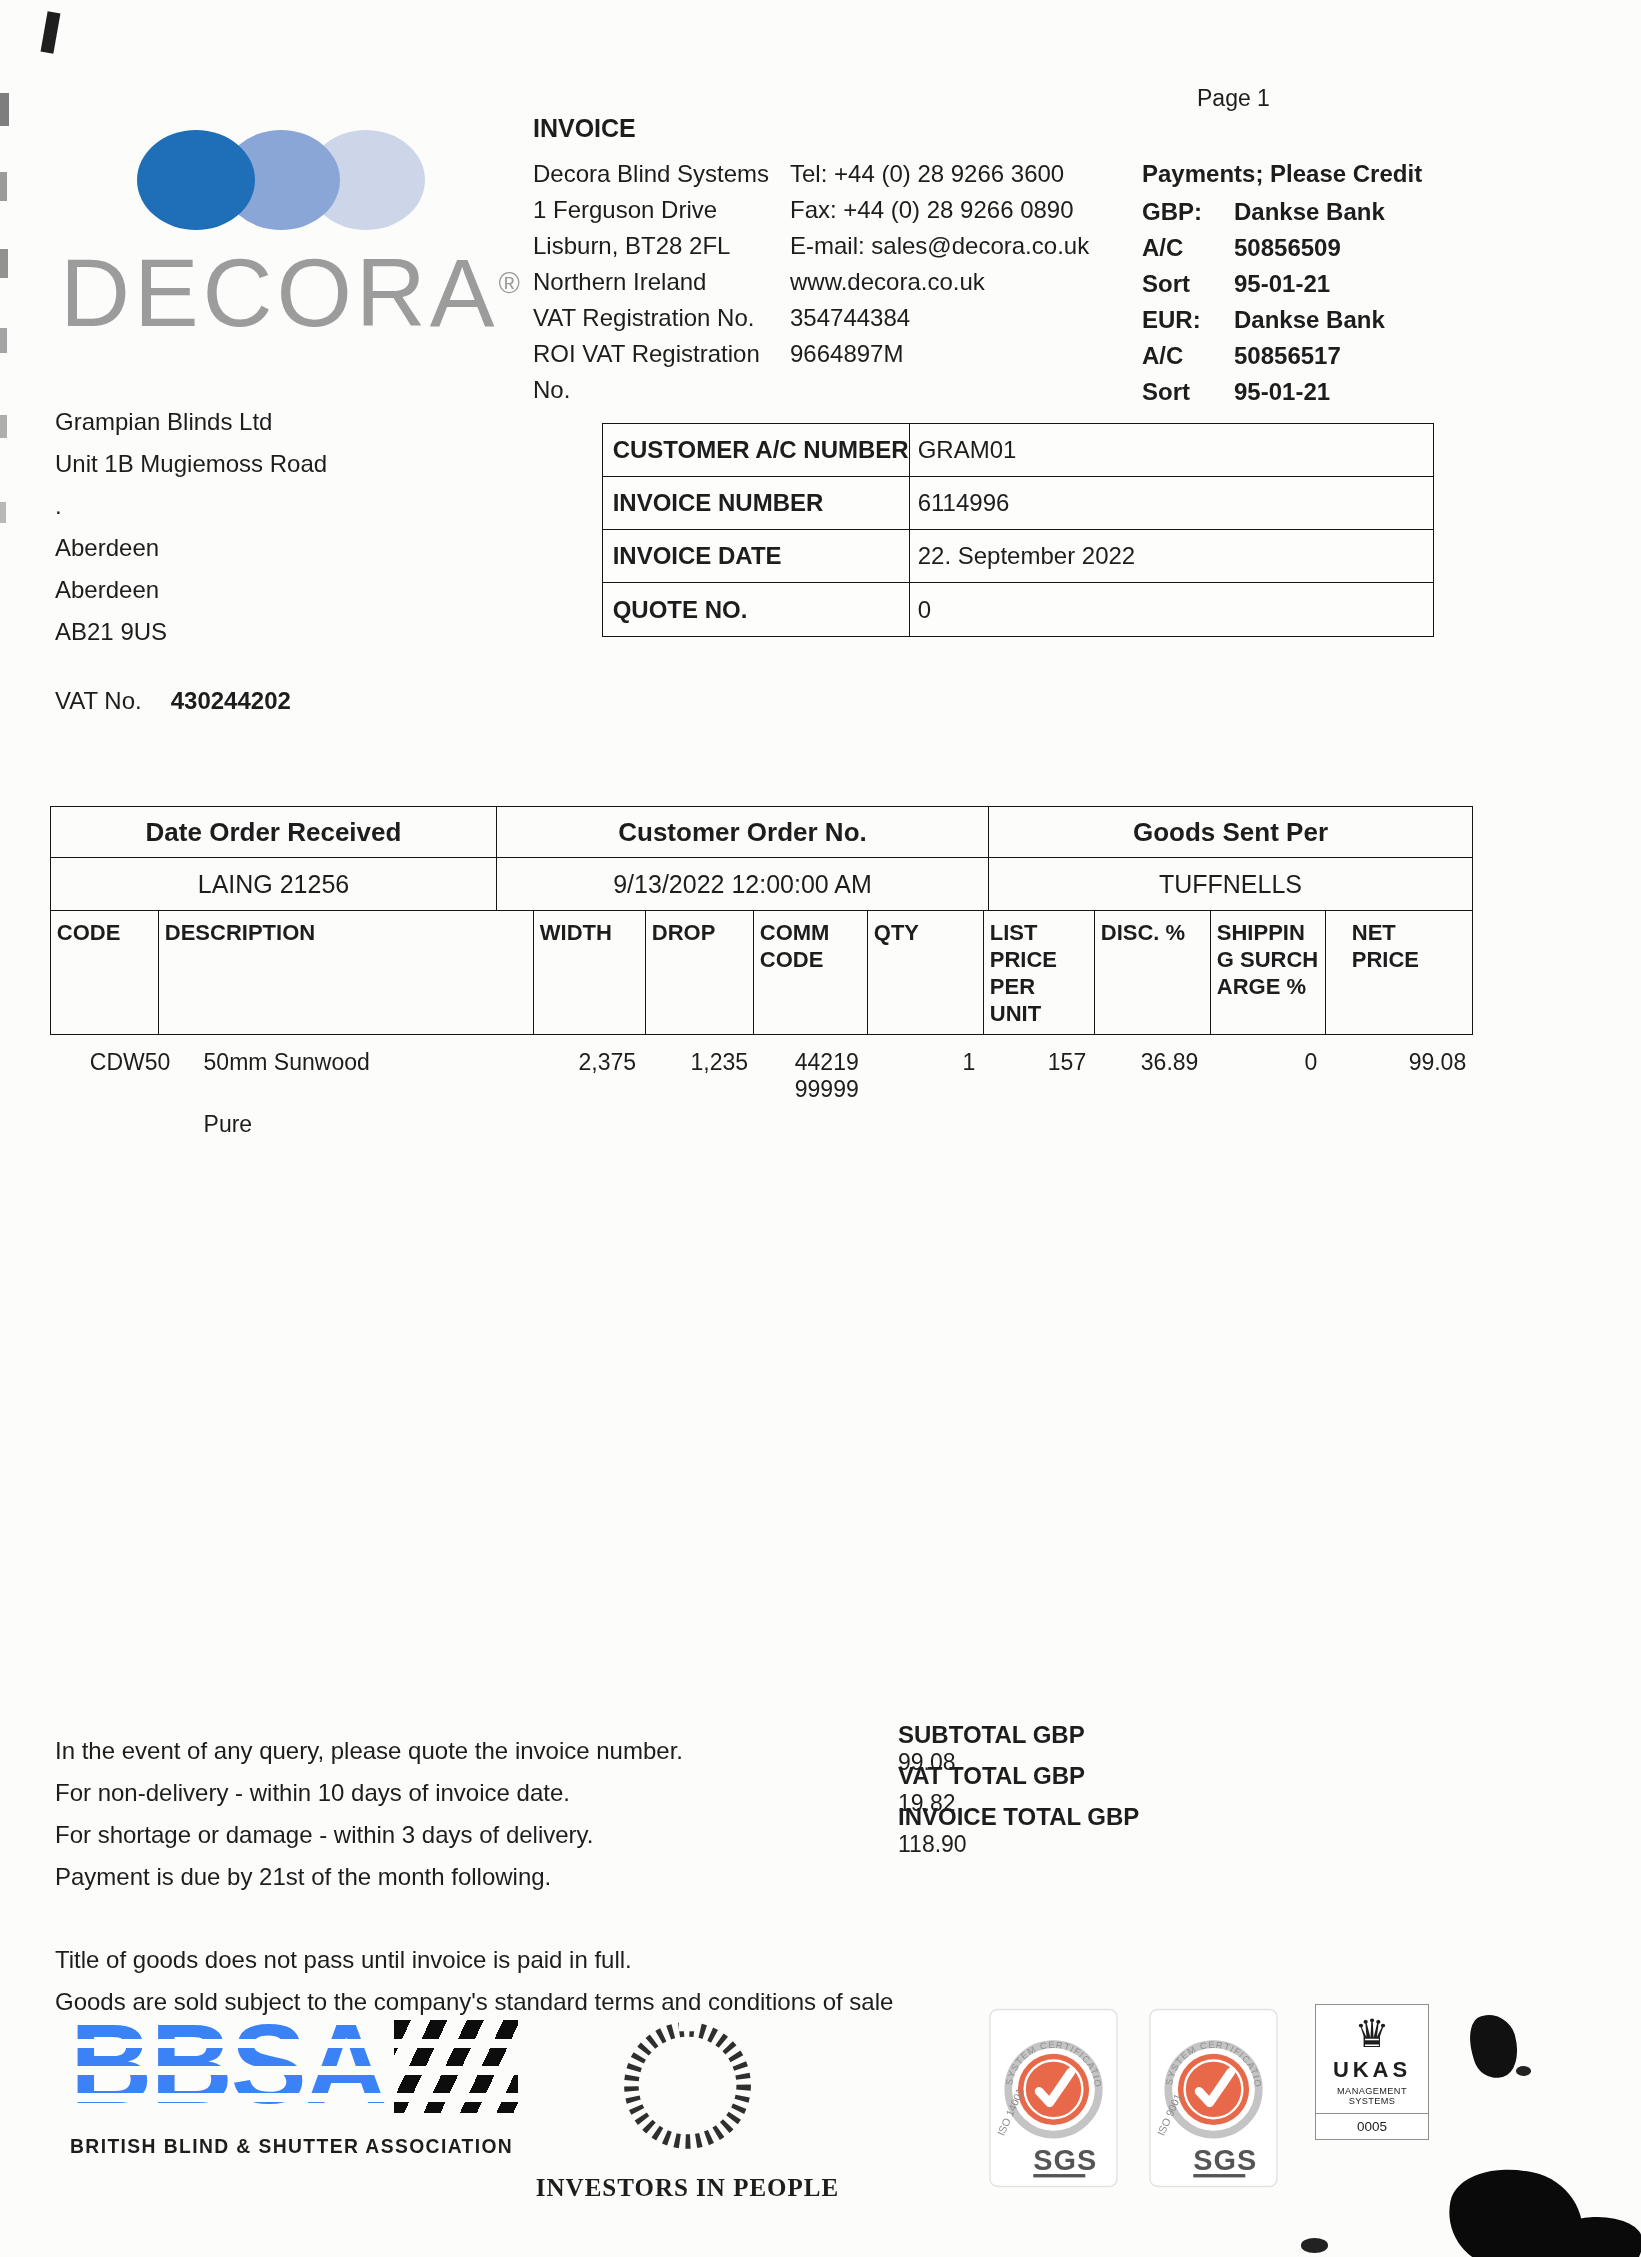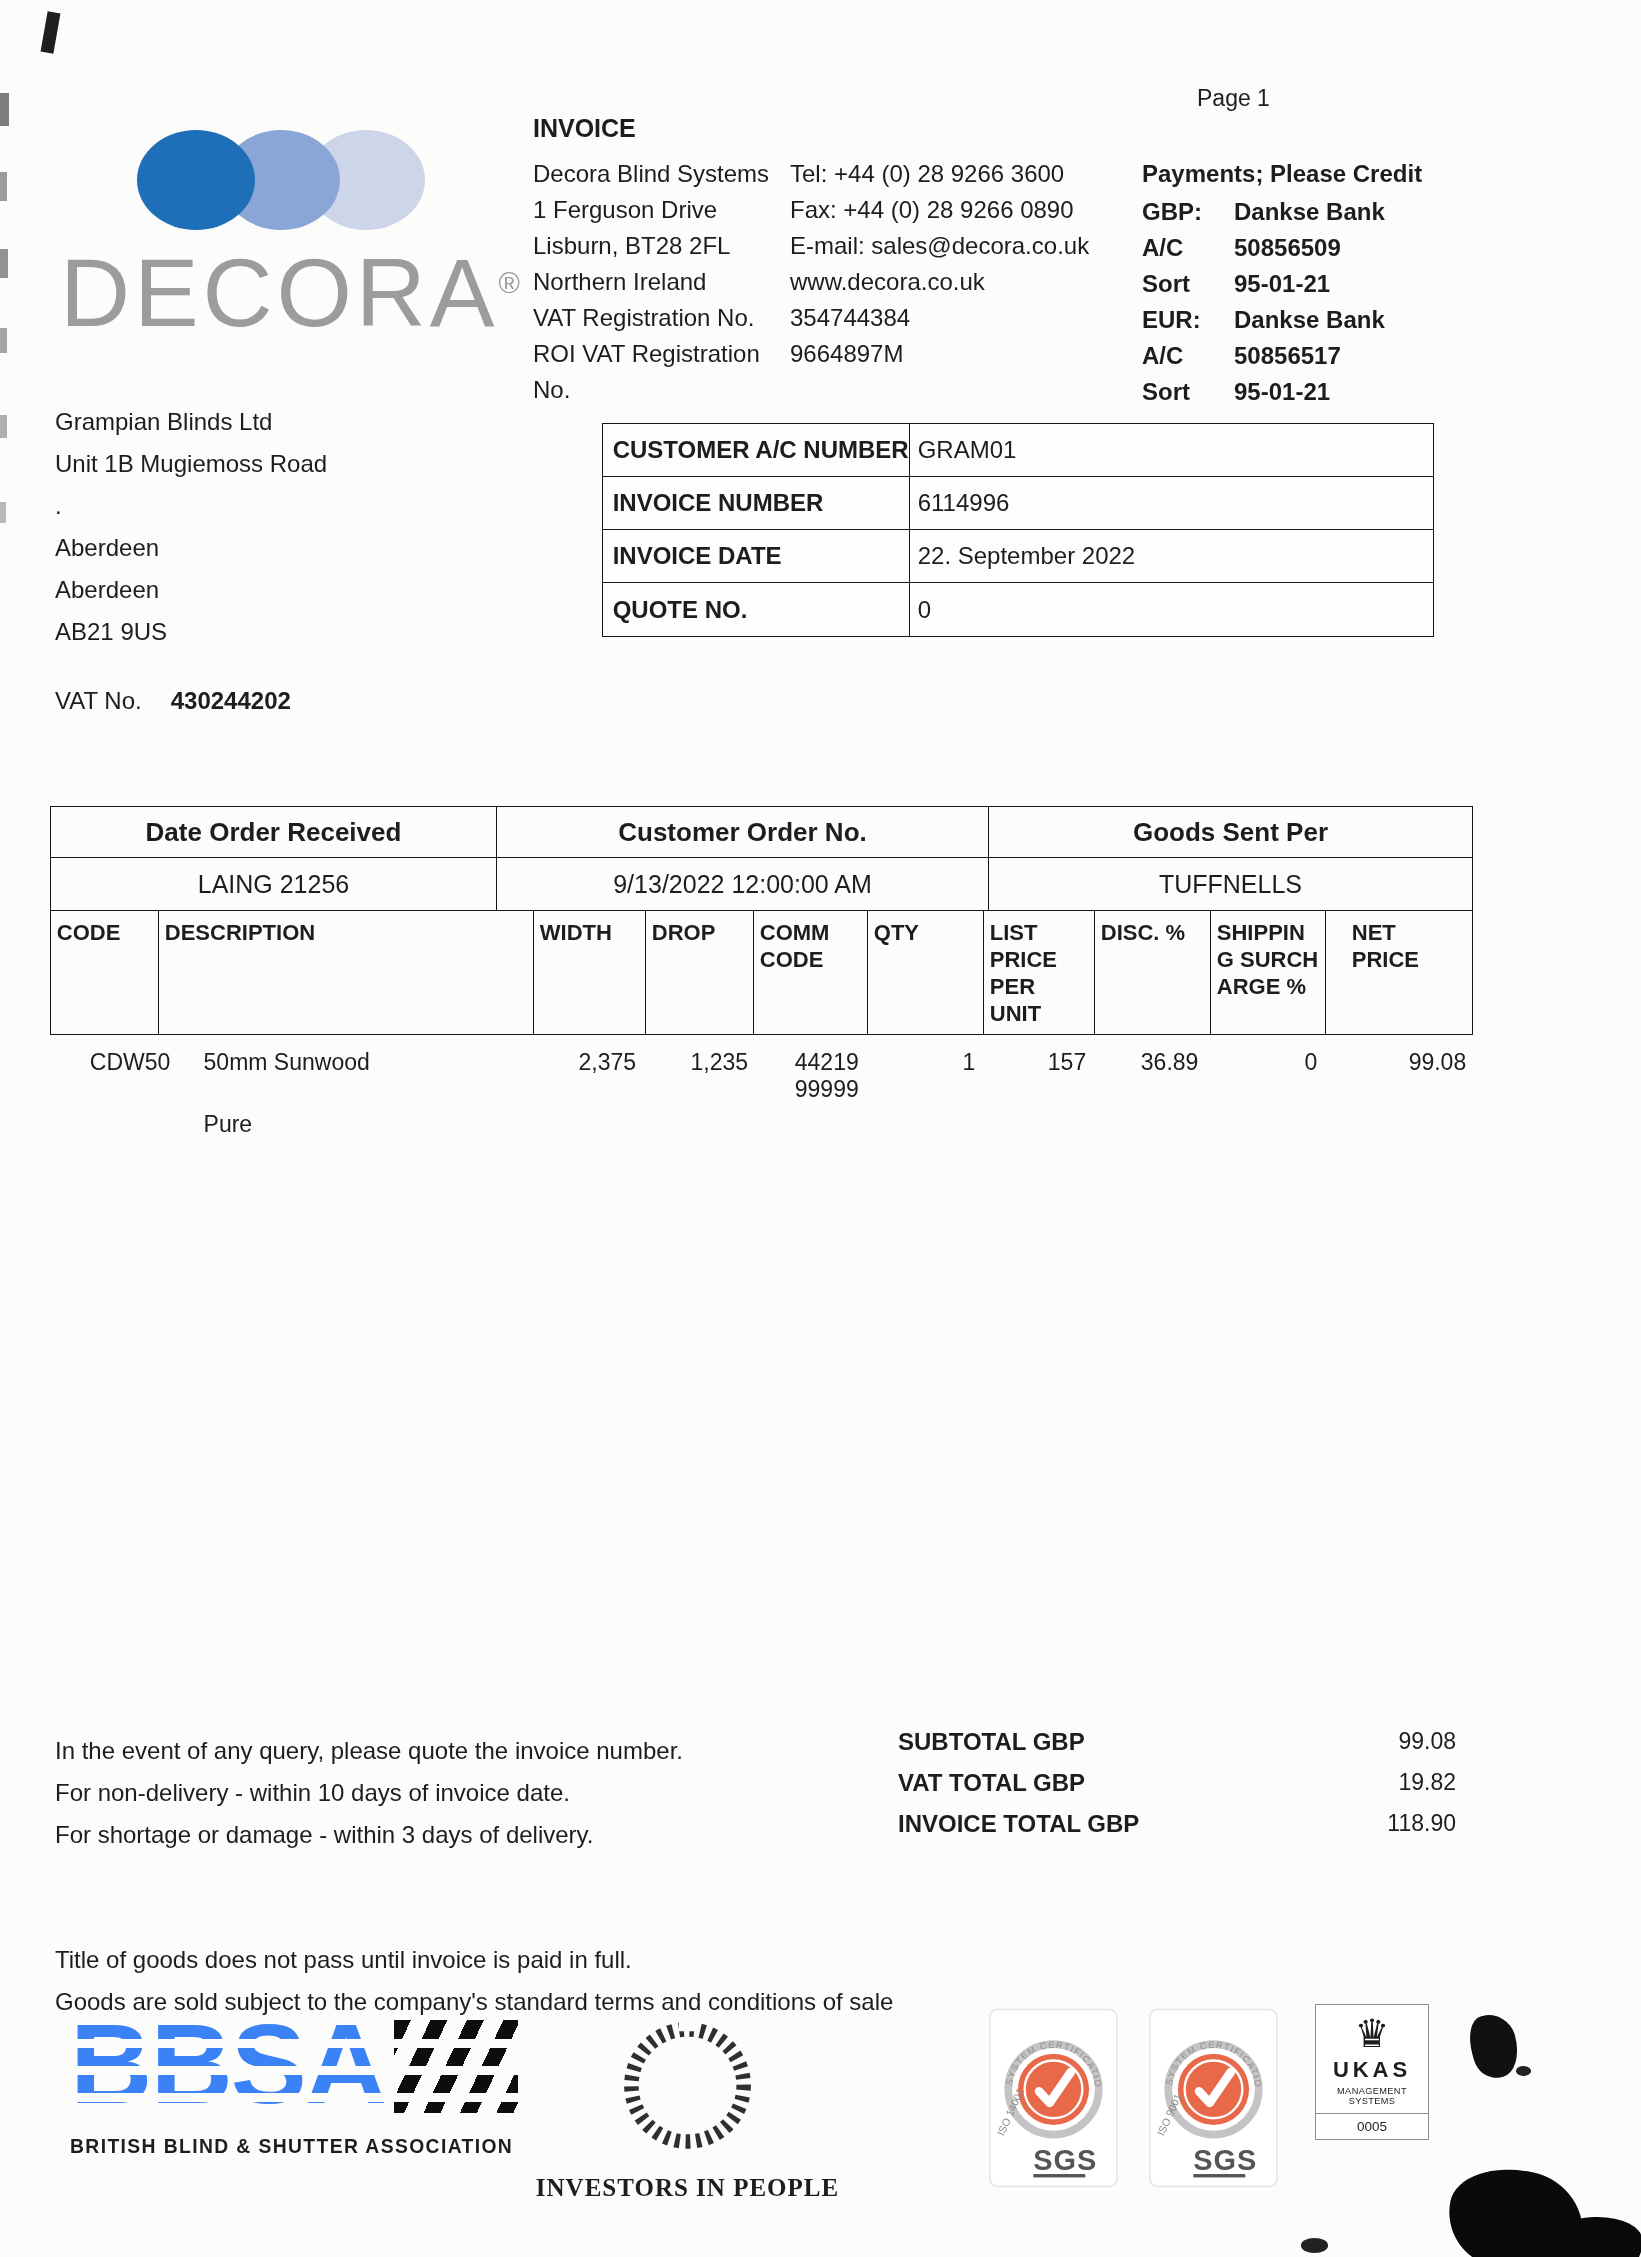--- a/index.html
+++ b/index.html
@@ -50,21 +50,21 @@
   .c-comm{padding:0 3.9px;word-break:break-all;}
   .ta-r{text-align:right;}
   .pr-26{padding-right:25px;}
   .pr-46{padding-right:44px;}
   .pr-10{padding-right:9.7px;}
   .pr-14{padding-right:13.5px;}
   .desc2{margin-top:35px;}
 
   
   .totals{position:absolute;left:898px;top:1721px;width:558px;}
-  .tot-row{display:flex;justify-content:space-between;align-items:center;height:41px;}
+  .tot-row{display:flex;justify-content:space-between;align-items:flex-start;height:41px;flex-direction:column;}
   .tot-label{font-weight:bold;font-size:24px;}
   .tot-value{font-size:23px;}
   .notes{position:absolute;left:55px;top:1730px;font-size:24px;line-height:42px;}
   .terms{position:absolute;left:55px;top:1939px;font-size:24px;line-height:42px;}
 
   
   .bbsa{position:absolute;left:70px;top:2010px;width:454px;}
   .bbsa-art{position:relative;height:114px;}
   .bbsa-text{font-size:114px;font-weight:bold;line-height:108px;color:#3b82f6;display:inline-block;letter-spacing:-1.9px;}
   .bbsa-slashes{position:absolute;right:5.8px;top:9.7px;width:124px;height:93px;background:repeating-linear-gradient(115deg,#0d0d0d 0 15.4px,transparent 15.4px 33px);}
@@ -233,20 +233,21 @@
     <div class="tot-row">
       <span class="tot-label">INVOICE TOTAL GBP</span>
       <span class="tot-value">118.90</span>
     </div>
   </div>
 
   <div class="notes">
     <div>In the event of any query, please quote the invoice number.</div>
     <div>For non-delivery - within 10 days of invoice date.</div>
     <div>For shortage or damage - within 3 days of delivery.</div>
+    <div>Payment is due by 21st of the month following.</div>
   </div>
   <div class="terms">
     <div>Title of goods does not pass until invoice is paid in full.</div>
     <div>Goods are sold subject to the company's standard terms and conditions of sale</div>
   </div>
 
   <div class="bbsa">
     <div class="bbsa-art">
       <span class="bbsa-text">BBSA</span>
       <span class="bbsa-slashes"></span>

